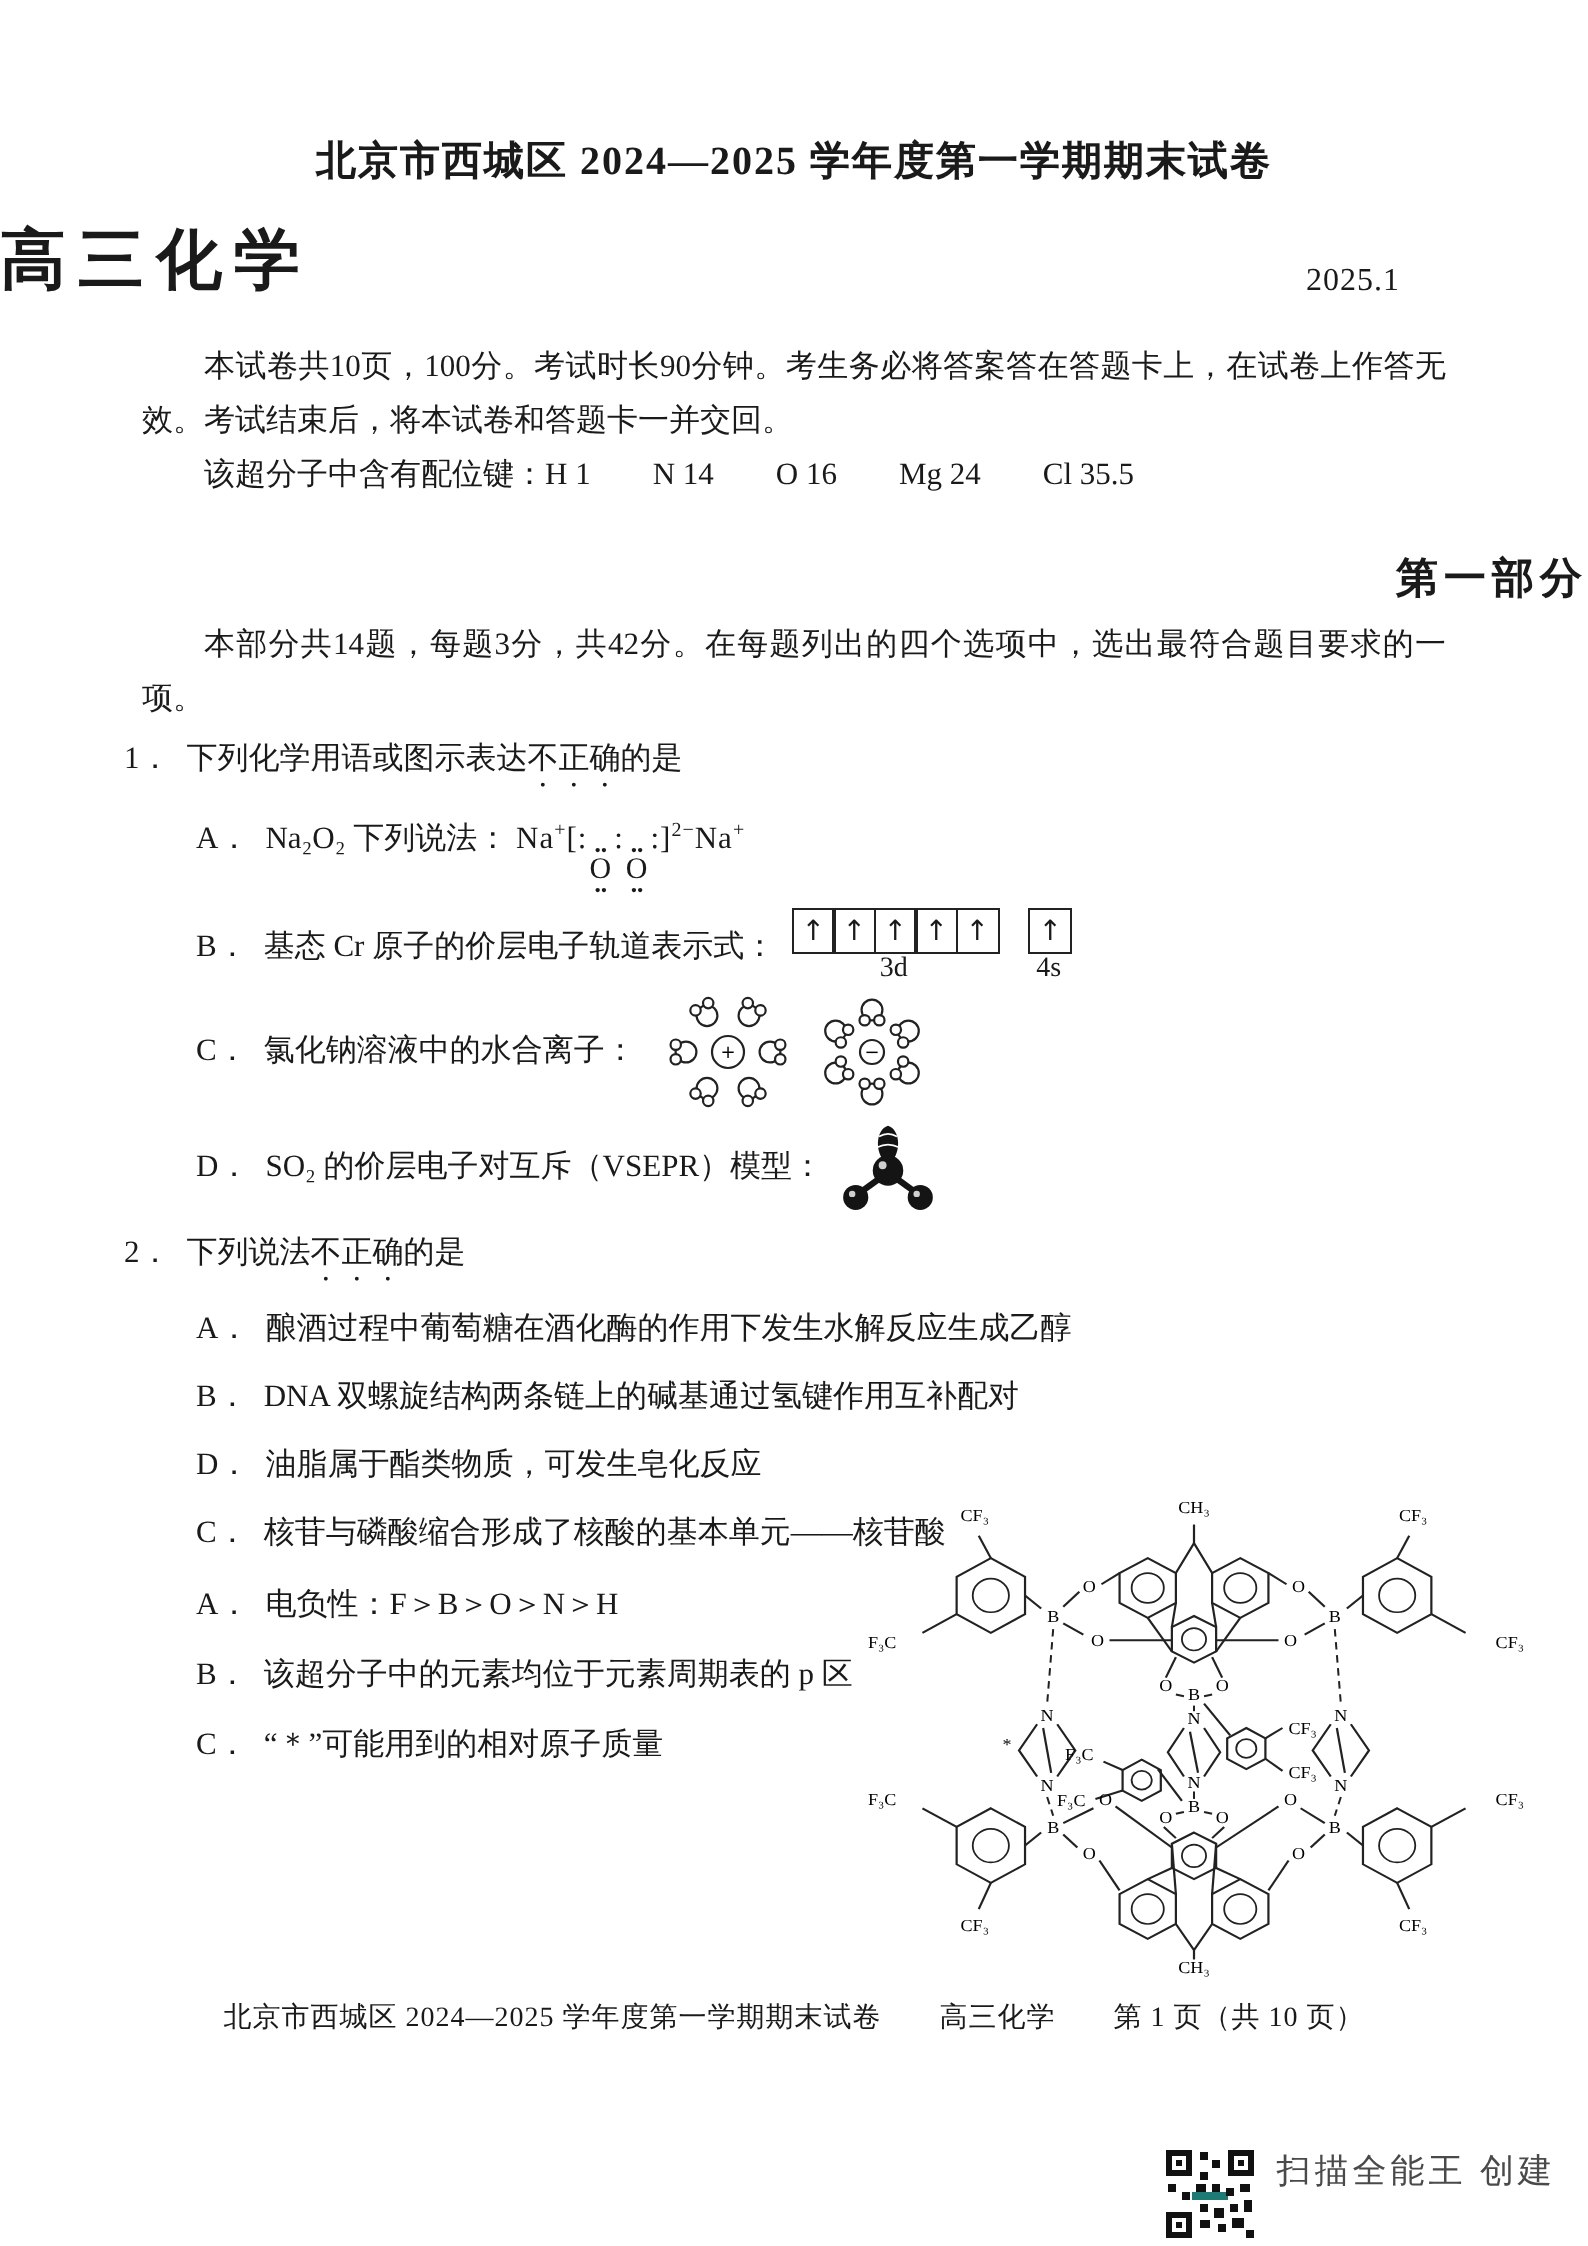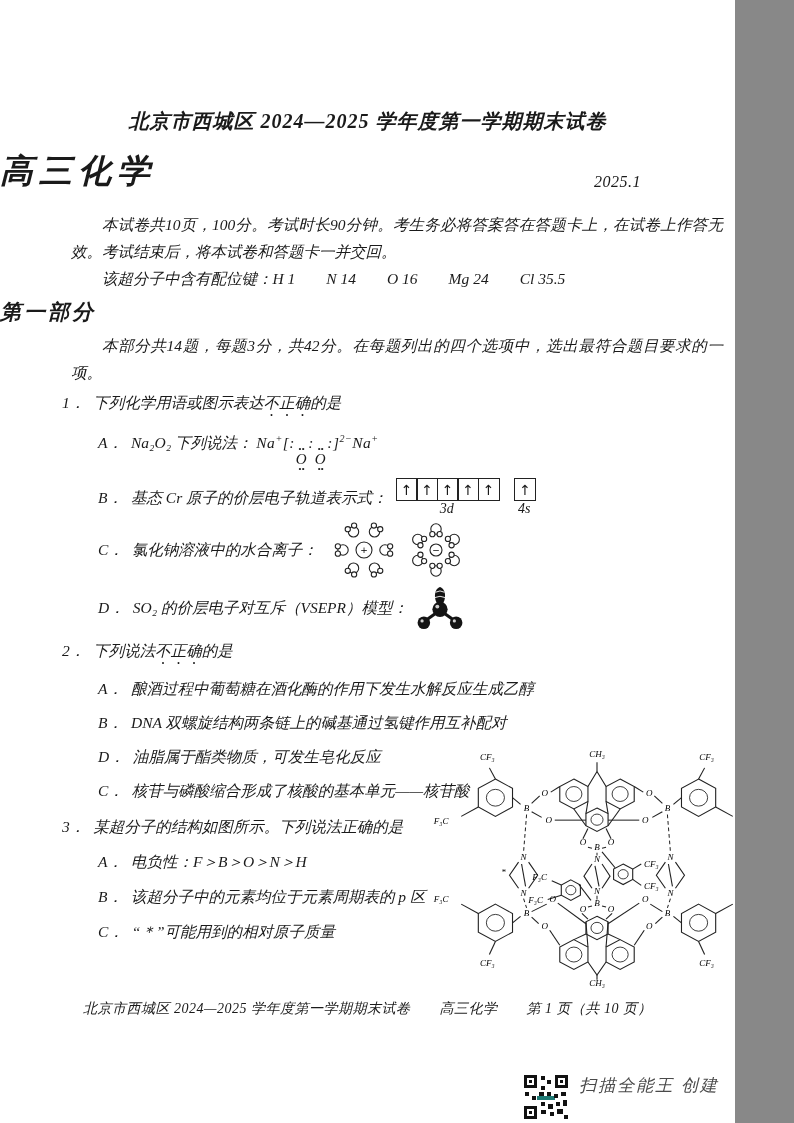--- a/index.html
+++ b/index.html
@@ -1,28 +1,28 @@
 <!DOCTYPE html>
 <html><head>
 <meta charset="utf-8">
 <style>
   html,body{margin:0;padding:0;background:#888;}
   .sheet{
-    position:relative;width:735px;height:1123px;background:#ffffff;
+    position:relative;width:794px;height:1123px;background:#ffffff;
     font-family:"Liberation Serif","DejaVu Serif",serif;color:#1a1a1a;
-    overflow:hidden;box-sizing:border-box;padding-top:108px;font-style:italic;
+    overflow:hidden;box-sizing:border-box;padding-top:67px;
   }
   .title1{text-align:center;font-size:20px;font-weight:600;letter-spacing:1px;}
   .subjrow{position:relative;margin-top:14px;height:46px;}
   .subject{display:block;font-size:33px;font-weight:700;letter-spacing:6px;}
   .date{position:absolute;right:94px;bottom:4px;font-size:16px;letter-spacing:.5px;}
   .para{width:652px;margin:0 auto 0 71px;font-size:15.5px;line-height:27px;text-align:justify;}
   .indent{text-indent:2em;}
   .mt16{margin-top:16px;}
-  .part-head{margin-top:6px;text-align:left;font-size:21px;font-weight:700;letter-spacing:3px;}
+  .part-head{margin-top:24px;text-align:right;font-size:21px;font-weight:700;letter-spacing:3px;}
   .pdesc{margin-top:6px;}
   .q{margin-left:62px;width:672px;font-size:15.5px;}
   .q3{width:392px;}
   .stem{line-height:26px;}
   .qnum{margin-right:8px;}
   .opt{padding-left:36px;line-height:26px;}
   .optflex{display:flex;align-items:center;}
   .olab{margin-right:8px;white-space:nowrap;}
   .emph{-webkit-text-emphasis:filled dot;text-emphasis:filled dot;-webkit-text-emphasis-position:under left;text-emphasis-position:under left;}
   .mt4{margin-top:4px}.mt6{margin-top:6px}.mt8{margin-top:8px}.mt9{margin-top:9px}.mt10{margin-top:10px}.mt2{margin-top:2px}
@@ -176,21 +176,20 @@
 
   <div class="q mt6">
     <div class="stem"><span class="qnum">2．</span><span>下列说法</span><span class="emph">不正确</span><span>的是</span></div>
     <div class="opt mt8"><span class="olab">A．</span><span>酿酒过程中葡萄糖在酒化酶的作用下发生水解反应生成乙醇</span></div>
     <div class="opt mt8"><span class="olab">B．</span><span>DNA 双螺旋结构两条链上的碱基通过氢键作用互补配对</span></div>
     <div class="opt mt8"><span class="olab">D．</span><span>油脂属于酯类物质，可发生皂化反应</span></div>
     <div class="opt mt8"><span class="olab">C．</span><span>核苷与磷酸缩合形成了核酸的基本单元——核苷酸</span></div>
   </div>
 
   <div class="q q3 mt10">
-    <div class="stem"><span class="qnum">3．</span><span>某超分子的结构如图所示。下列说法正确的是</span></div>
     <div class="opt mt9"><span class="olab">A．</span><span>电负性：F＞B＞O＞N＞H</span></div>
     <div class="opt mt9"><span class="olab">B．</span><span>该超分子中的元素均位于元素周期表的 p 区</span></div>
     <div class="opt mt9"><span class="olab">C．</span><span>“＊”可能用到的相对原子质量</span></div>
   </div>
 
   <div class="structure">
     <svg id="molecule-svg" viewBox="0 0 346 270" width="348" height="252" preserveAspectRatio="none">
 
       <polygon class="ring" points="72,44 89,54 89,74 72,84 55,74 55,54"></polygon>
         <circle class="arc" cx="72" cy="64" r="9"></circle>

